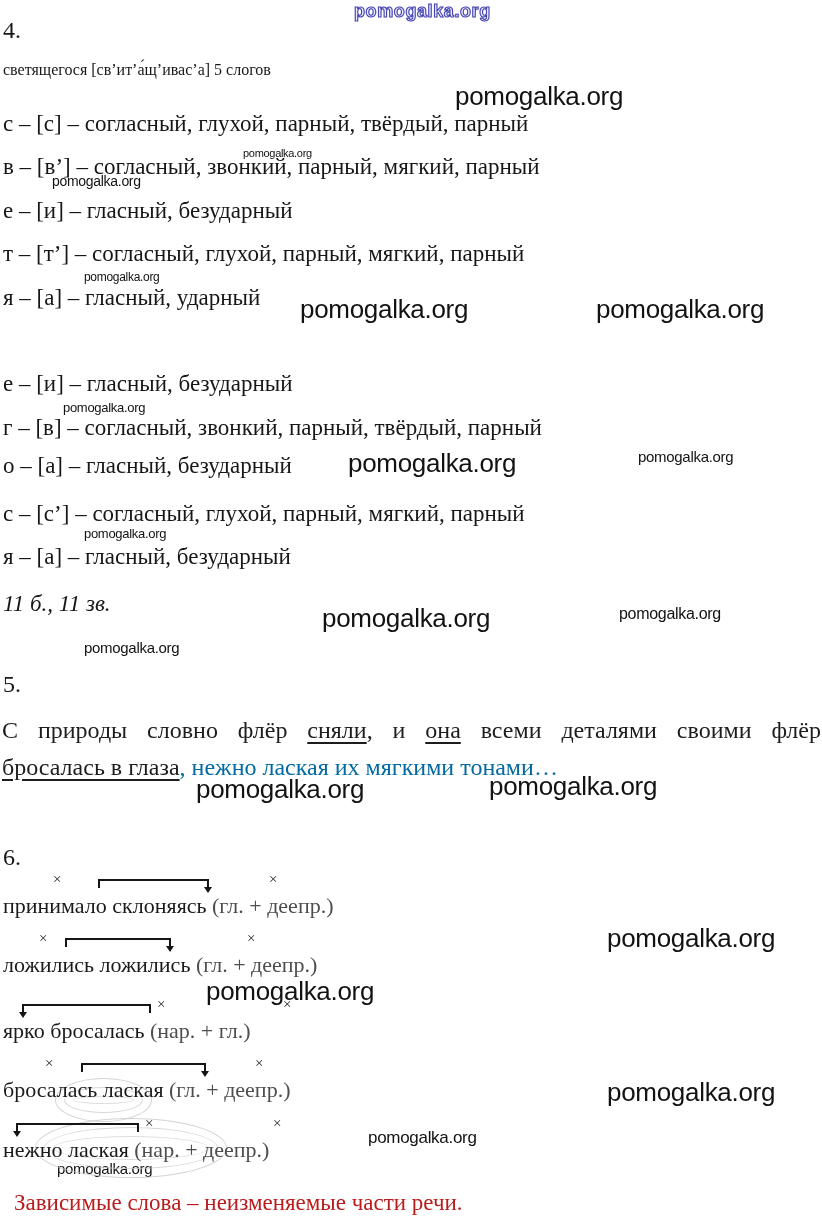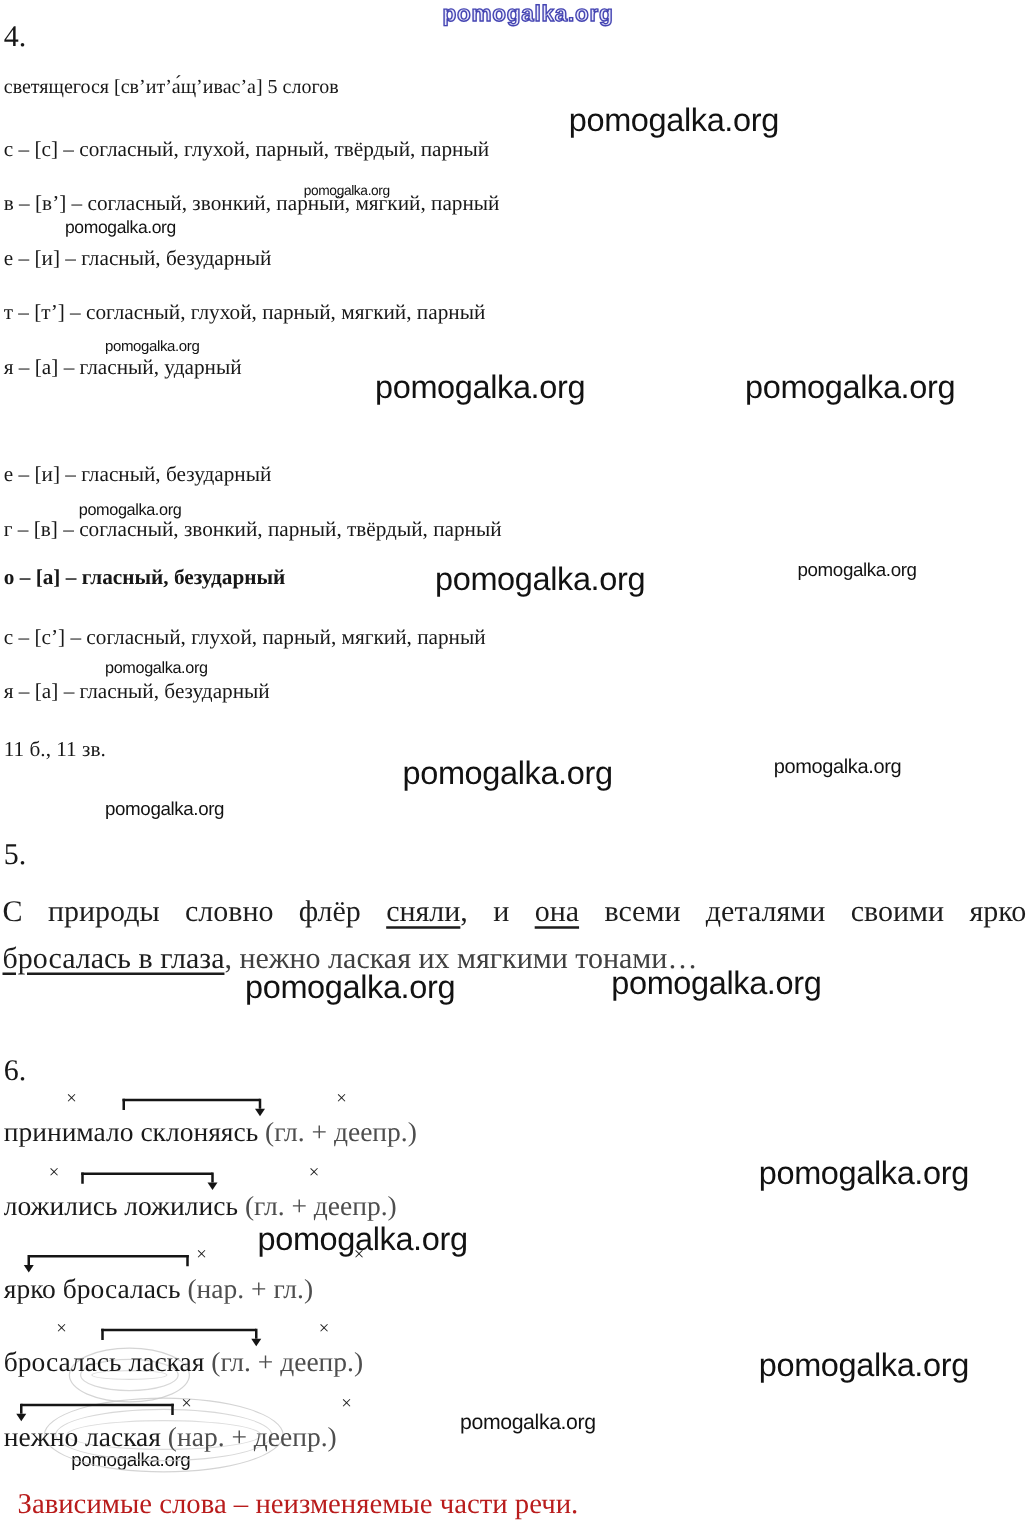--- a/index.html
+++ b/index.html
@@ -14,28 +14,28 @@
   .wm-17{font-size:17px;}
   .wm-16{font-size:16px;}
   .wm-15{font-size:15px;}
   .wm-14{font-size:14px;}
   .wm-13{font-size:13px;}
   .wm-12{font-size:12px;}
   .wm-11{font-size:11px;}
   .wm-purple{font-size:18px;font-weight:bold;color:#e9e9fa;
      -webkit-text-stroke:1.1px #4444b2;text-shadow:0 0 1px #9a9ad8;letter-spacing:0.6px;}
   
-  .tline{position:absolute;left:3px;font-size:17px;line-height:1.2;white-space:nowrap;color:#171717;}
+  .tline{position:absolute;left:3px;font-size:23px;line-height:1.2;white-space:nowrap;color:#171717;}
   .heading{font-size:24px;}
   .wordline{font-size:16px;}
   
   .sentence{position:absolute;left:2px;top:712px;width:819px;font-size:24px;line-height:37px;color:#1d1d1d;}
   .sent-l1{text-align:justify;text-align-last:justify;}
   .useg{text-decoration:underline;text-underline-offset:4px;text-decoration-thickness:1.5px;}
-  .fade{color:#404040;}
+  .fade{color:#0369a1;}
   
   .colloc{position:absolute;left:3px;width:520px;height:48px;font-size:22px;color:#1a1a1a;}
   .colloc .textrow{position:absolute;left:0;top:20px;white-space:nowrap;}
   .paren{color:#4e4e4e;}
   .xmark{position:absolute;top:-1px;font-size:15px;color:#1d1d1d;line-height:1;}
   .arc{position:absolute;top:6px;height:7px;border-top:2px solid #151515;}
   .arc-right{border-left:2px solid #151515;}
   .arc-right::after{content:"";position:absolute;right:-1px;top:-2px;width:2px;height:8px;background:#151515;}
   .arc-right::before{content:"";position:absolute;right:-4px;top:6px;width:0;height:0;
      border-left:4px solid transparent;border-right:4px solid transparent;border-top:6px solid #151515;}
@@ -79,29 +79,29 @@
   <div class="tline heading" style="top:16px;">4.</div>
   <div class="tline wordline" style="top:60px;">светящегося [св’ит’а́щ’ивас’а] 5 слогов</div>
 
   <div class="tline" style="top:110px;">с – [с] – согласный, глухой, парный, твёрдый, парный</div>
   <div class="tline" style="top:153px;">в – [в’] – согласный, звонкий, парный, мягкий, парный</div>
   <div class="tline" style="top:197px;">е – [и] – гласный, безударный</div>
   <div class="tline" style="top:240px;">т – [т’] – согласный, глухой, парный, мягкий, парный</div>
   <div class="tline" style="top:284px;">я – [а] – гласный, ударный</div>
   <div class="tline" style="top:370px;">е – [и] – гласный, безударный</div>
   <div class="tline" style="top:414px;">г – [в] – согласный, звонкий, парный, твёрдый, парный</div>
-  <div class="tline" style="top:452px;font-weight:bold;">о – [а] – гласный, безударный</div>
+  <div class="tline" style="top:452px;">о – [а] – гласный, безударный</div>
   <div class="tline" style="top:500px;">с – [с’] – согласный, глухой, парный, мягкий, парный</div>
   <div class="tline" style="top:543px;">я – [а] – гласный, безударный</div>
 
-  <div class="tline" style="top:590px;">11 б., 11 зв.</div>
+  <div class="tline" style="top:590px;font-style:italic;">11 б., 11 зв.</div>
 
   <div class="tline heading" style="top:670px;">5.</div>
   <div class="sentence">
-    <div class="sent-l1"><span>С природы словно флёр </span><span class="useg">сняли</span><span>, и </span><span class="useg">она</span><span> всеми деталями своими ярко</span></div>
+    <div class="sent-l1"><span>С природы словно флёр </span><span class="useg">сняли</span><span>, и </span><span class="useg">она</span><span> всеми деталями своими флёр</span></div>
     <div class="sent-l2"><span class="useg">бросалась в глаза</span><span class="fade">, нежно лаская их мягкими тонами…</span></div>
   </div>
 
   <div class="tline heading" style="top:843px;">6.</div>
 
   <div class="stamp" style="left:55px;top:1078px;width:95px;height:42px;"></div>
   <div class="stamp" style="left:35px;top:1118px;width:190px;height:58px;"></div>
 
   <div class="colloc" style="top:873px;">
     <span class="xmark" style="left:50px;">×</span>

